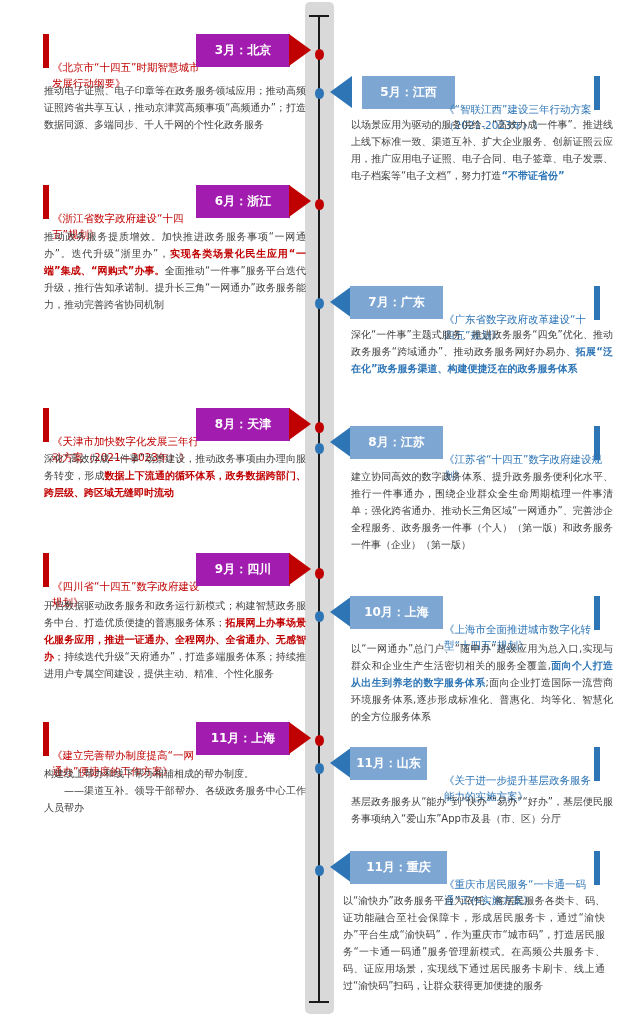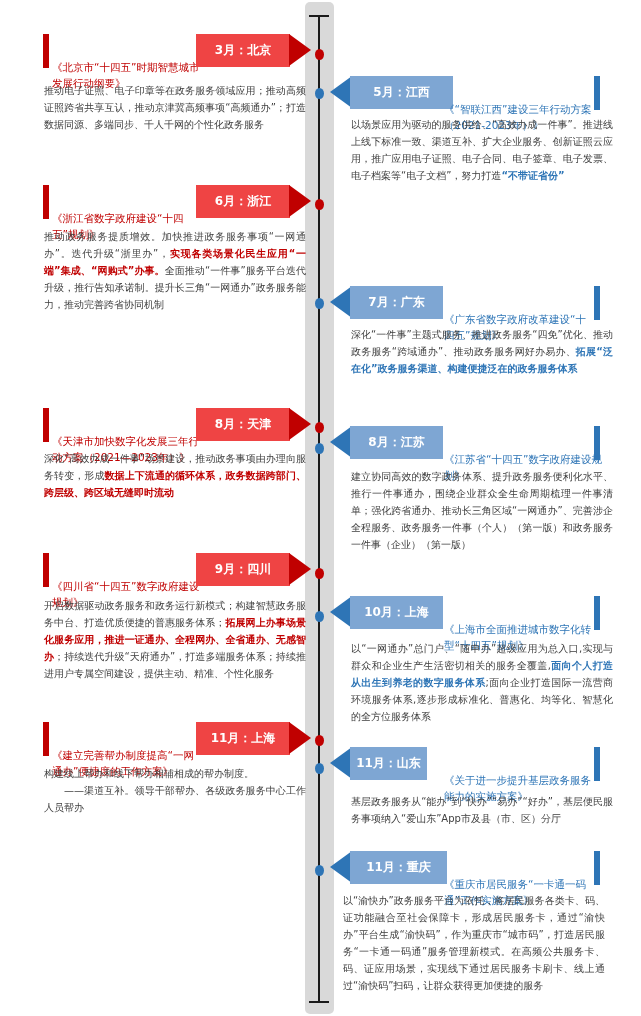--- a/index.html
+++ b/index.html
@@ -15,21 +15,21 @@
 
   .entry { position: absolute; }
   .bar { position: absolute; width: 6px; }
   .bar.red { background: #c00000; }
   .bar.blue { background: #2e75b6; }
   .doc-title { position: absolute; font-size: 10.5px; font-weight: normal; line-height: 16px; text-align: left; margin-top: 24px; }
   .doc-title.red { color: #c00000; }
   .doc-title.blue { color: #2e75b6; }
   .tag { position: absolute; height: 33px; color: #fff; font-size: 12px; font-weight: bold;
          display: flex; align-items: center; justify-content: center; }
-  .tag.red { background: #ef4444; }
+  .tag.red { background: #a21caf; }
   .tag.blue { background: #7ea6d3; }
   .arrow-r { position: absolute; width: 0; height: 0;
              border-top: 16px solid transparent; border-bottom: 16px solid transparent; border-left: 22px solid #c00000; }
   .arrow-l { position: absolute; width: 0; height: 0;
              border-top: 16px solid transparent; border-bottom: 16px solid transparent; border-right: 22px solid #2e75b6; }
   .body { position: absolute; font-size: 10px; line-height: 17px; color: #404040; text-align: justify; }
   .hl-red { color: #c00000; font-weight: bold; }
   .hl-blue { color: #2e75b6; font-weight: bold; }
   .indent { display: block; text-indent: 2em; }
 </style>
@@ -46,21 +46,21 @@
     <div class="entry">
       <div class="bar red" style="left:43px;top:34px;height:34px"></div>
       <div class="doc-title red" style="left:52px;top:35px;width:150px">《北京市“十四五”时期智慧城市发展行动纲要》</div>
       <div class="tag red" style="left:196px;top:34px;width:94px">3月：北京</div>
       <div class="arrow-r" style="left:289px;top:34px"></div>
       <div class="body" style="left:44px;top:82px;width:262px"><span>推动电子证照、电子印章等在政务服务领域应用；推动高频证照跨省共享互认，推动京津冀高频事项“高频通办”；打造数据同源、多端同步、千人千网的个性化政务服务</span></div>
     </div>
     <div class="dot blue" style="top:88px"></div>
     <div class="entry">
       <div class="arrow-l" style="left:330px;top:76px"></div>
-      <div class="tag blue" style="left:350px;top:76px;width:103px">5月：江西</div>
+      <div class="tag blue" style="left:362px;top:76px;width:93px">5月：江西</div>
       <div class="doc-title blue" style="left:444px;top:77px;width:150px">《“智联江西”建设三年行动方案（2021-2023年）》</div>
       <div class="bar blue" style="left:594px;top:76px;height:34px"></div>
       <div class="body" style="left:351px;top:116px;width:262px"><span>以场景应用为驱动的服务供给、“高效办成一件事”。推进线上线下标准一致、渠道互补、扩大企业服务、创新证照云应用，推广应用电子证照、电子合同、电子签章、电子发票、电子档案等“电子文档”，努力打造</span><span class="hl-blue">“不带证省份”</span></div>
     </div>
     <div class="dot red" style="top:199px"></div>
     <div class="entry">
       <div class="bar red" style="left:43px;top:185px;height:34px"></div>
       <div class="doc-title red" style="left:52px;top:186px;width:150px">《浙江省数字政府建设“十四五”规划》</div>
       <div class="tag red" style="left:196px;top:185px;width:94px">6月：浙江</div>
       <div class="arrow-r" style="left:289px;top:185px"></div>

